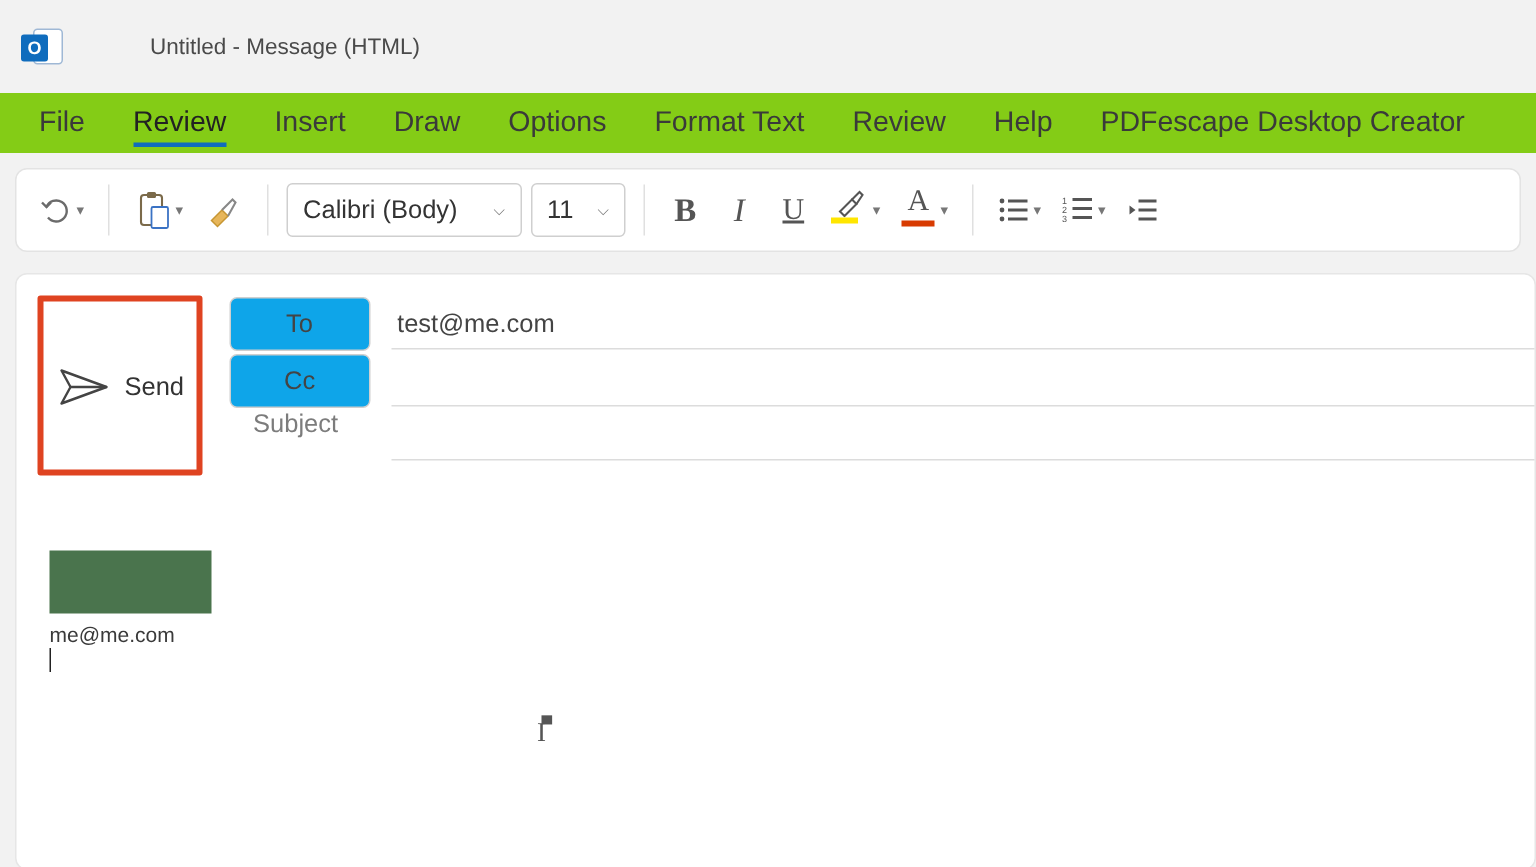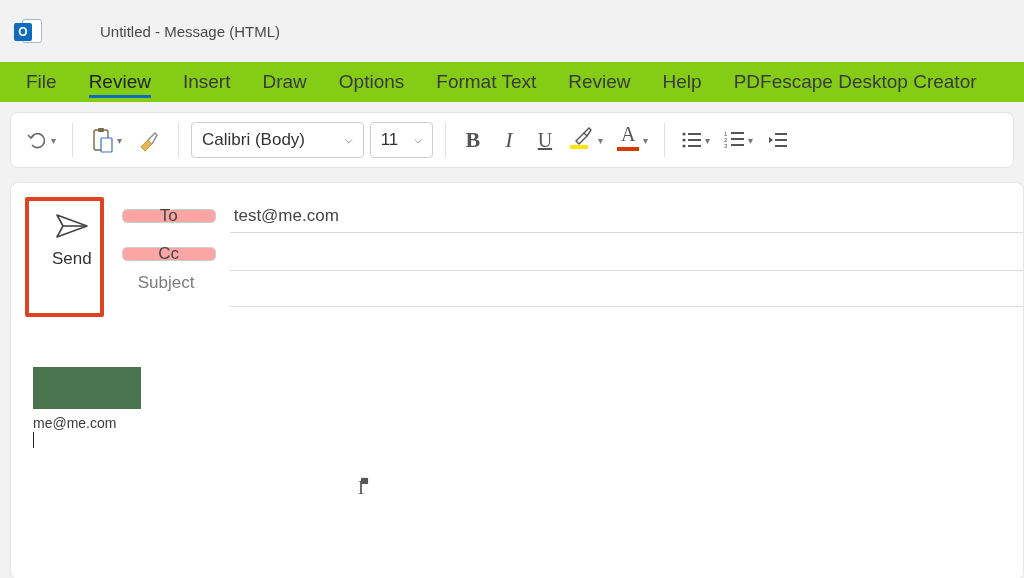--- a/index.html
+++ b/index.html
@@ -106,21 +106,21 @@
   }
   .font-select {
     border: 1px solid #cfcfcf;
     border-radius: 4px;
     height: 36px;
     display: flex;
     align-items: center;
     padding: 0 10px;
     font-size: 17px;
     color: #333;
-    gap: 38px;
+    gap: 22px;
     background:#fff;
   }
   .size-select {
     border: 1px solid #cfcfcf;
     border-radius: 4px;
     height: 36px;
     display: flex;
     align-items: center;
     padding: 0 10px;
     font-size: 17px;
@@ -143,46 +143,46 @@
     border: 1px solid #e6e6e6;
     border-radius: 8px;
     padding: 14px 0 0 14px;
   }
   .compose-head {
     display: flex;
     gap: 18px;
   }
   .send-outline {
     border: 4px solid #df4321;
-    padding: 10px 8px 8px 23px;
-    display: flex;
-    flex-direction: column;
+    padding: 10px 8px 8px 8px;
+    display: flex;
+    flex-direction: row;
     align-items: center;
     gap: 8px;
     border-radius: 2px;
   }
   .send-label { font-size: 17px; color: #333; }
   .fields { flex: 1; }
   .field-row {
     display: flex;
     align-items: center;
     height: 38px;
   }
   .pill {
     width: 94px;
-    height: 14px;
+    height: 36px;
     border: 1px solid #cfcfcf;
     border-radius: 5px;
     display: flex;
     align-items: center;
     justify-content: center;
     font-size: 17px;
     color: #444;
     margin-right: 14px;
-    background:#fca5a5;
+    background:#0ea5e9;
   }
   .field-input {
     flex: 1;
     border: none;
     border-bottom: 1px solid #dcdcdc;
     height: 34px;
     font-size: 17px;
     padding: 2px 4px;
     outline: none;
     color:#444;

